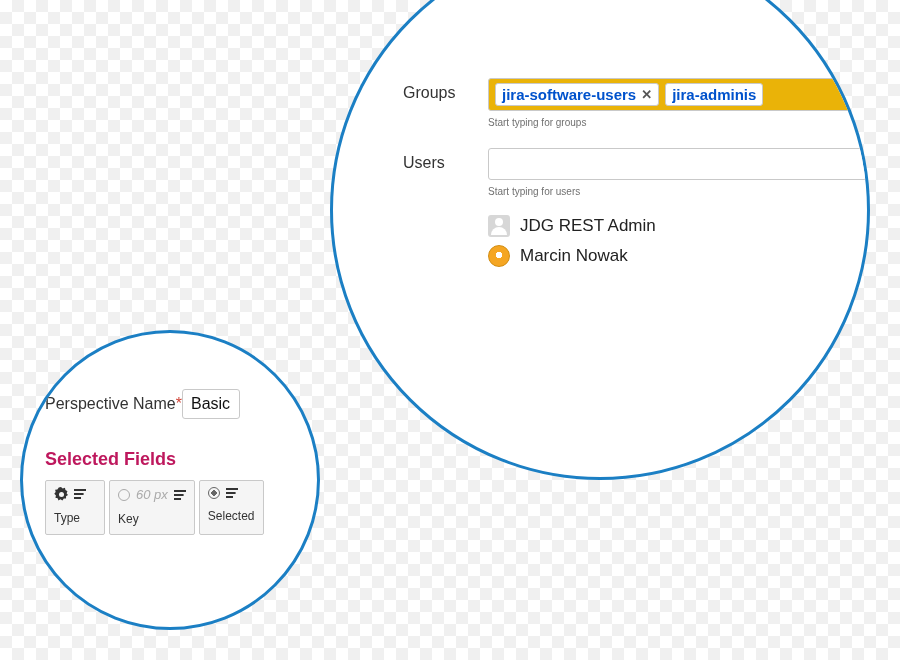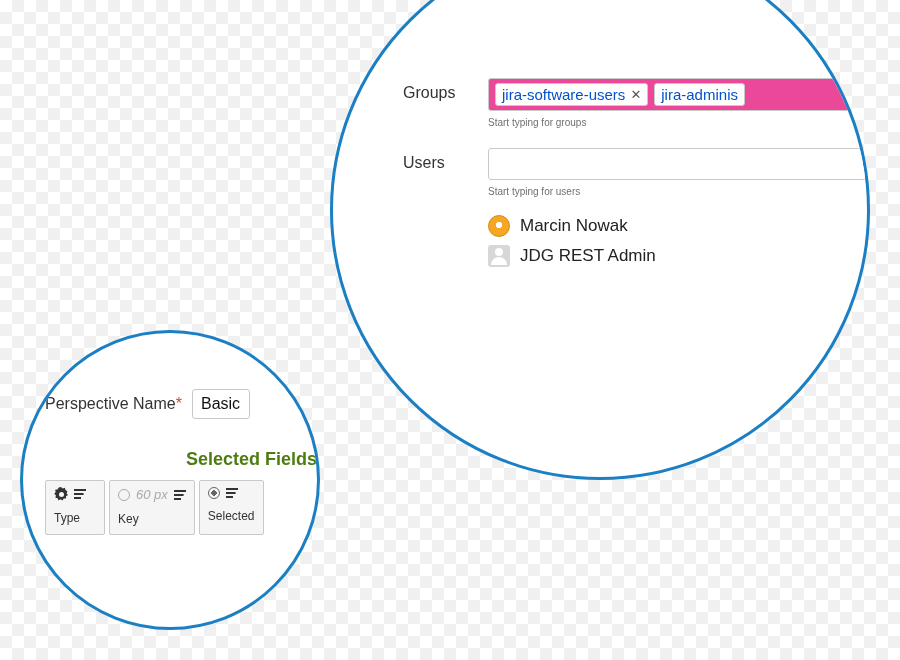--- a/index.html
+++ b/index.html
@@ -58,23 +58,24 @@
   }
   .form-field { flex: 1; }
   .tag-box {
     border: 1px solid #c9c9c9;
     border-radius: 3px;
     padding: 4px 6px;
     display: flex;
     gap: 6px;
     min-height: 32px;
     align-items: center;
-    background: #ec4899;
+    background: #eab308;
     white-space: nowrap;
     overflow: hidden;
+    font-weight: bold;
   }
   .tag {
     border: 1px solid #c9c9c9;
     border-radius: 3px;
     padding: 2px 6px;
     font-size: 15px;
     color: #0052cc;
     display: inline-flex;
     align-items: center;
     gap: 5px;
@@ -152,43 +153,42 @@
   }
   .circle-sm .content {
     position: absolute;
     left: 22px;
     top: 56px;
     right: 0;
   }
   .persp-row {
     display: flex;
     align-items: center;
-    gap: 10px;
+    gap: 0;
     margin-bottom: 30px;
   }
   .persp-label {
     font-size: 16px;
     color: #333;
   }
   .persp-label .req { color: #d04437; }
   .persp-input {
     border: 1px solid #c9c9c9;
     border-radius: 3px;
     padding: 5px 8px;
     font-size: 16px;
     background: #fff;
     color: #111;
     width: 58px;
   }
   .sel-heading {
     font-size: 18px;
     font-weight: 700;
-    color: #4d7c0f;
+    color: #be185d;
     margin-bottom: 10px;
-    text-align: right;
   }
   .field-cards {
     display: flex;
     gap: 4px;
   }
   .field-card {
     border: 1px solid #c9c9c9;
     background: #f5f5f5;
     border-radius: 2px;
     padding: 6px 8px 8px 8px;
@@ -268,26 +268,26 @@
       </div>
     </div>
 
     <div class="form-row">
       <div class="form-label">Users</div>
       <div class="form-field">
         <input class="text-input" type="text" value="" style="">
         <div class="hint">Start typing for users</div>
         <div class="user-list">
           <div class="user-item">
+            <span class="avatar grey"></span>
+            <span>JDG REST Admin</span>
+          </div>
+          <div class="user-item">
             <span class="avatar orange"></span>
             <span>Marcin Nowak</span>
-          </div>
-          <div class="user-item">
-            <span class="avatar grey"></span>
-            <span>JDG REST Admin</span>
           </div>
         </div>
       </div>
     </div>
   </div>
 </div>
 
 <div class="circle-sm">
   <div class="content">
     <div class="persp-row">

